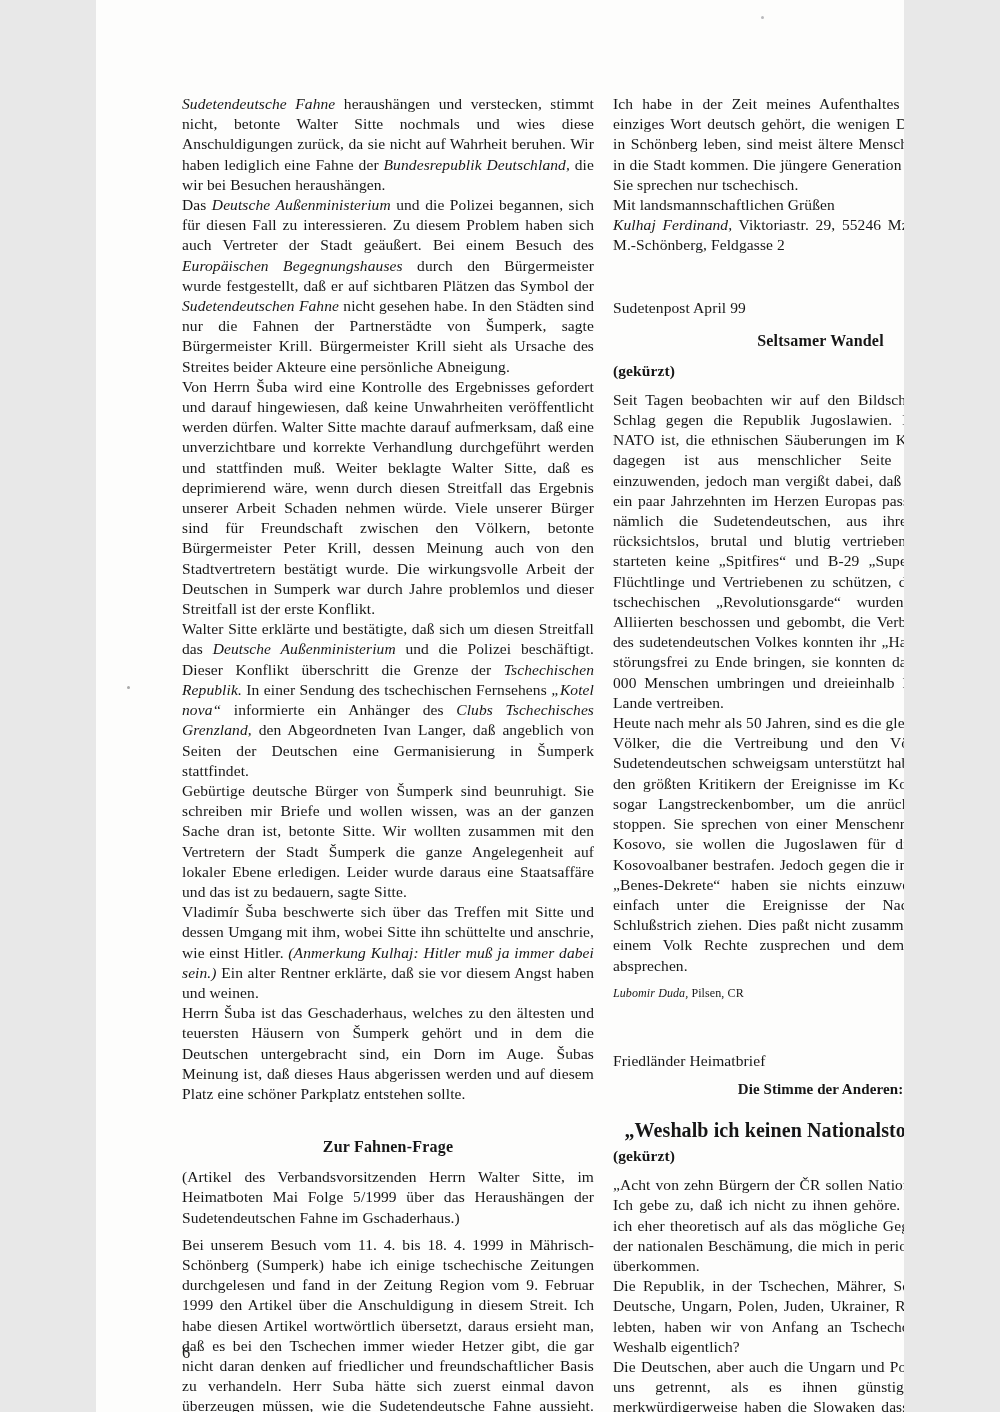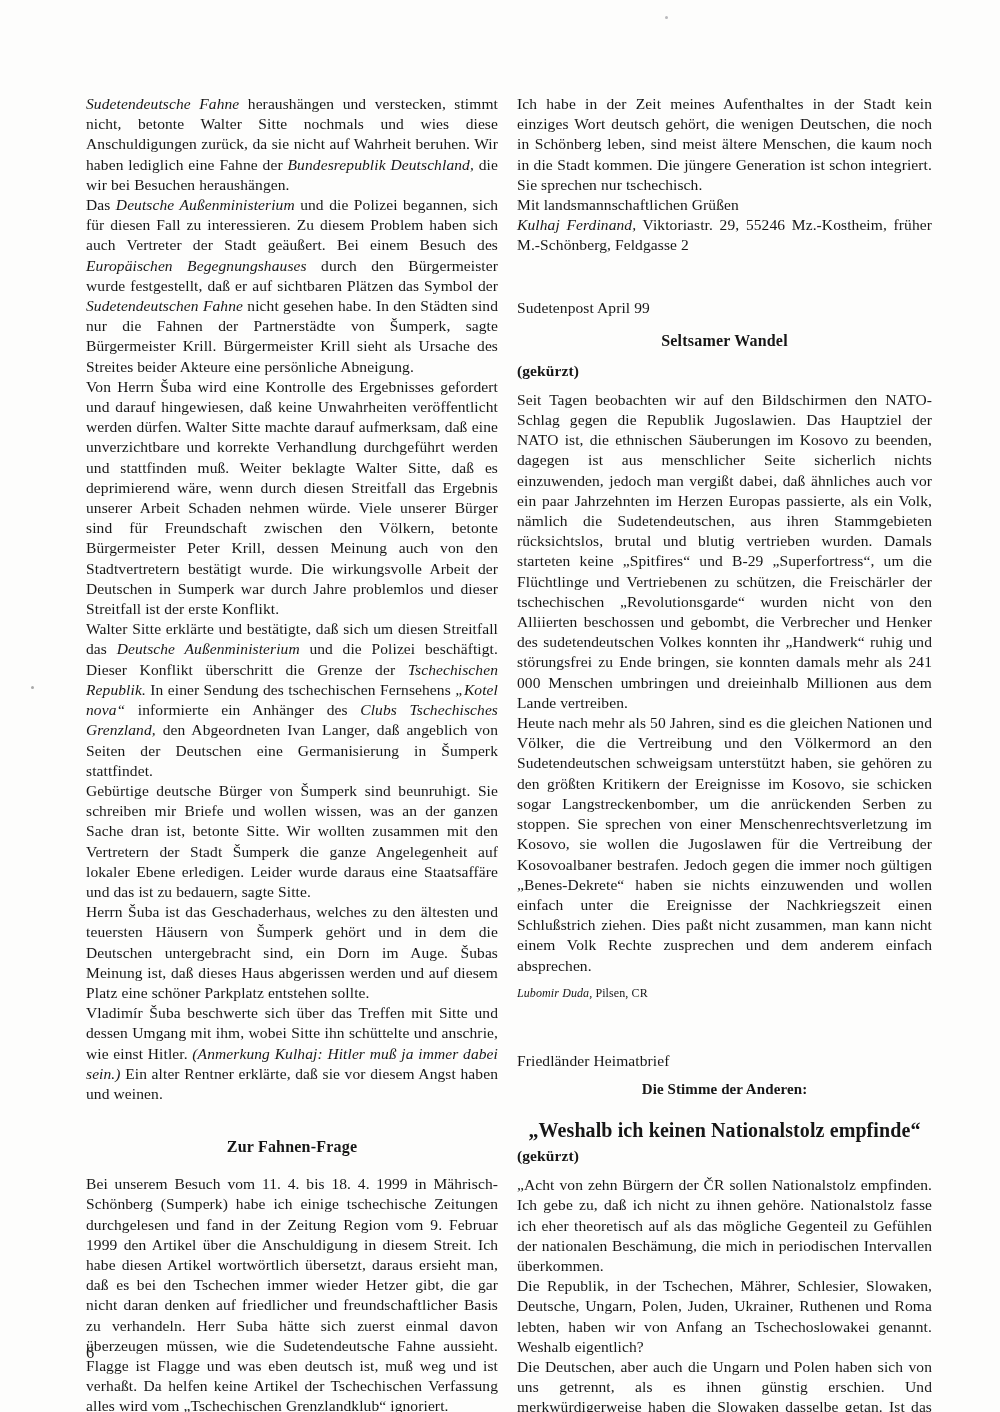--- a/index.html
+++ b/index.html
@@ -2,21 +2,21 @@
 <html><head>
 <meta charset="utf-8">
 <style>
   html, body { margin:0; padding:0; }
   body {
     background:#e8e8e8;
     font-family:"Liberation Serif","DejaVu Serif",serif;
   }
   .page {
     position:relative;
-    width:1000px;
+    width:808px;
     height:1412px;
     margin:0 auto;
     background:#fdfdfc;
     color:#161616;
     overflow:hidden;
   }
   .col {
     position:absolute;
     top:94px;
     font-size:15.5px;
@@ -72,23 +72,24 @@
 <div class="page">
   <div class="artifact a1"></div>
   <div class="artifact a2"></div>
 
   <div class="col col-left">
       <div class="blk p"><span class="it">Sudetendeutsche Fahne</span><span> heraushängen und verstecken, stimmt nicht, betonte Walter Sitte nochmals und wies diese Anschuldigungen zurück, da sie nicht auf Wahrheit beruhen. Wir haben lediglich eine Fahne der </span><span class="it">Bundesrepublik Deutschland,</span><span> die wir bei Besuchen heraushängen.</span></div>
       <div class="blk p"><span>Das </span><span class="it">Deutsche Außenministerium</span><span> und die Polizei begannen, sich für diesen Fall zu interessieren. Zu diesem Problem haben sich auch Vertreter der Stadt geäußert. Bei einem Besuch des </span><span class="it">Europäischen Begegnungshauses</span><span> durch den Bürgermeister wurde festgestellt, daß er auf sichtbaren Plätzen das Symbol der </span><span class="it">Sudetendeutschen Fahne</span><span> nicht gesehen habe. In den Städten sind nur die Fahnen der Partnerstädte von Šumperk, sagte Bürgermeister Krill. Bürgermeister Krill sieht als Ursache des Streites beider Akteure eine persönliche Abneigung.</span></div>
       <div class="blk p"><span>Von Herrn Šuba wird eine Kontrolle des Ergebnisses gefordert und darauf hingewiesen, daß keine Unwahrheiten veröffentlicht werden dürfen. Walter Sitte machte darauf aufmerksam, daß eine unverzichtbare und korrekte Verhandlung durchgeführt werden und stattfinden muß. Weiter beklagte Walter Sitte, daß es deprimierend wäre, wenn durch diesen Streitfall das Ergebnis unserer Arbeit Schaden nehmen würde. Viele unserer Bürger sind für Freundschaft zwischen den Völkern, betonte Bürgermeister Peter Krill, dessen Meinung auch von den Stadtvertretern bestätigt wurde. Die wirkungsvolle Arbeit der Deutschen in Sumperk war durch Jahre problemlos und dieser Streitfall ist der erste Konflikt.</span></div>
       <div class="blk p"><span>Walter Sitte erklärte und bestätigte, daß sich um diesen Streitfall das </span><span class="it">Deutsche Außenministerium</span><span> und die Polizei beschäftigt. Dieser Konflikt überschritt die Grenze der </span><span class="it">Tschechischen Republik.</span><span> In einer Sendung des tschechischen Fernsehens </span><span class="it">„Kotel nova“</span><span> informierte ein Anhänger des </span><span class="it">Clubs Tschechisches Grenzland,</span><span> den Abgeordneten Ivan Langer, daß angeblich von Seiten der Deutschen eine Germanisierung in Šumperk stattfindet.</span></div>
       <div class="blk p"><span>Gebürtige deutsche Bürger von Šumperk sind beunruhigt. Sie schreiben mir Briefe und wollen wissen, was an der ganzen Sache dran ist, betonte Sitte. Wir wollten zusammen mit den Vertretern der Stadt Šumperk die ganze Angelegenheit auf lokaler Ebene erledigen. Leider wurde daraus eine Staatsaffäre und das ist zu bedauern, sagte Sitte.</span></div>
+      <div class="blk p"><span>Vladimír Šuba beschwerte sich über das Treffen mit Sitte und dessen Umgang mit ihm, wobei Sitte ihn schüttelte und anschrie, wie einst Hitler. </span><span class="it">(Anmerkung Kulhaj: Hitler muß ja immer dabei sein.)</span><span> Ein alter Rentner erklärte, daß sie vor diesem Angst haben und weinen.</span></div>
       <div class="blk p"><span>Herrn Šuba ist das Geschaderhaus, welches zu den ältesten und teuersten Häusern von Šumperk gehört und in dem die Deutschen untergebracht sind, ein Dorn im Auge. Šubas Meinung ist, daß dieses Haus abgerissen werden und auf diesem Platz eine schöner Parkplatz entstehen sollte.</span></div>
-      <div class="blk p"><span>Vladimír Šuba beschwerte sich über das Treffen mit Sitte und dessen Umgang mit ihm, wobei Sitte ihn schüttelte und anschrie, wie einst Hitler. </span><span class="it">(Anmerkung Kulhaj: Hitler muß ja immer dabei sein.)</span><span> Ein alter Rentner erklärte, daß sie vor diesem Angst haben und weinen.</span></div>
       <div class="blk h1 mt-lg">Zur Fahnen-Frage</div>
+      <div class="blk p"><span>(Artikel des Verbandsvorsitzenden Herrn Walter Sitte, im Heimatboten Mai Folge 5/1999 über das Heraushängen der Sudetendeutschen Fahne im Gschaderhaus.)</span></div>
       <div class="blk gap-sm" style="height: 7px;"></div>
       <div class="blk p"><span>Bei unserem Besuch vom 11. 4. bis 18. 4. 1999 in Mährisch-Schönberg (Sumperk) habe ich einige tschechische Zeitungen durchgelesen und fand in der Zeitung Region vom 9. Februar 1999 den Artikel über die Anschuldigung in diesem Streit. Ich habe diesen Artikel wortwörtlich übersetzt, daraus ersieht man, daß es bei den Tschechen immer wieder Hetzer gibt, die gar nicht daran denken auf friedlicher und freundschaftlicher Basis zu verhandeln. Herr Suba hätte sich zuerst einmal davon überzeugen müssen, wie die Sudetendeutsche Fahne aussieht. Flagge ist Flagge und was eben deutsch ist, muß weg und ist verhaßt. Da helfen keine Artikel der Tschechischen Verfassung alles wird vom „Tschechischen Grenzlandklub“ ignoriert.</span></div>
     </div>
   <div class="col col-right">
       <div class="blk p"><span>Ich habe in der Zeit meines Aufenthaltes in der Stadt kein einziges Wort deutsch gehört, die wenigen Deutschen, die noch in Schönberg leben, sind meist ältere Menschen, die kaum noch in die Stadt kommen. Die jüngere Generation ist schon integriert. Sie sprechen nur tschechisch.</span></div>
       <div class="blk line"><span>Mit landsmannschaftlichen Grüßen</span></div>
       <div class="blk p"><span class="it">Kulhaj Ferdinand,</span><span> Viktoriastr. 29, 55246 Mz.-Kostheim, früher M.-Schönberg, Feldgasse 2</span></div>
       <div class="blk gap-lg"></div>
       <div class="blk line"><span>Sudetenpost April 99</span></div>
       <div class="blk h1">Seltsamer Wandel</div>

